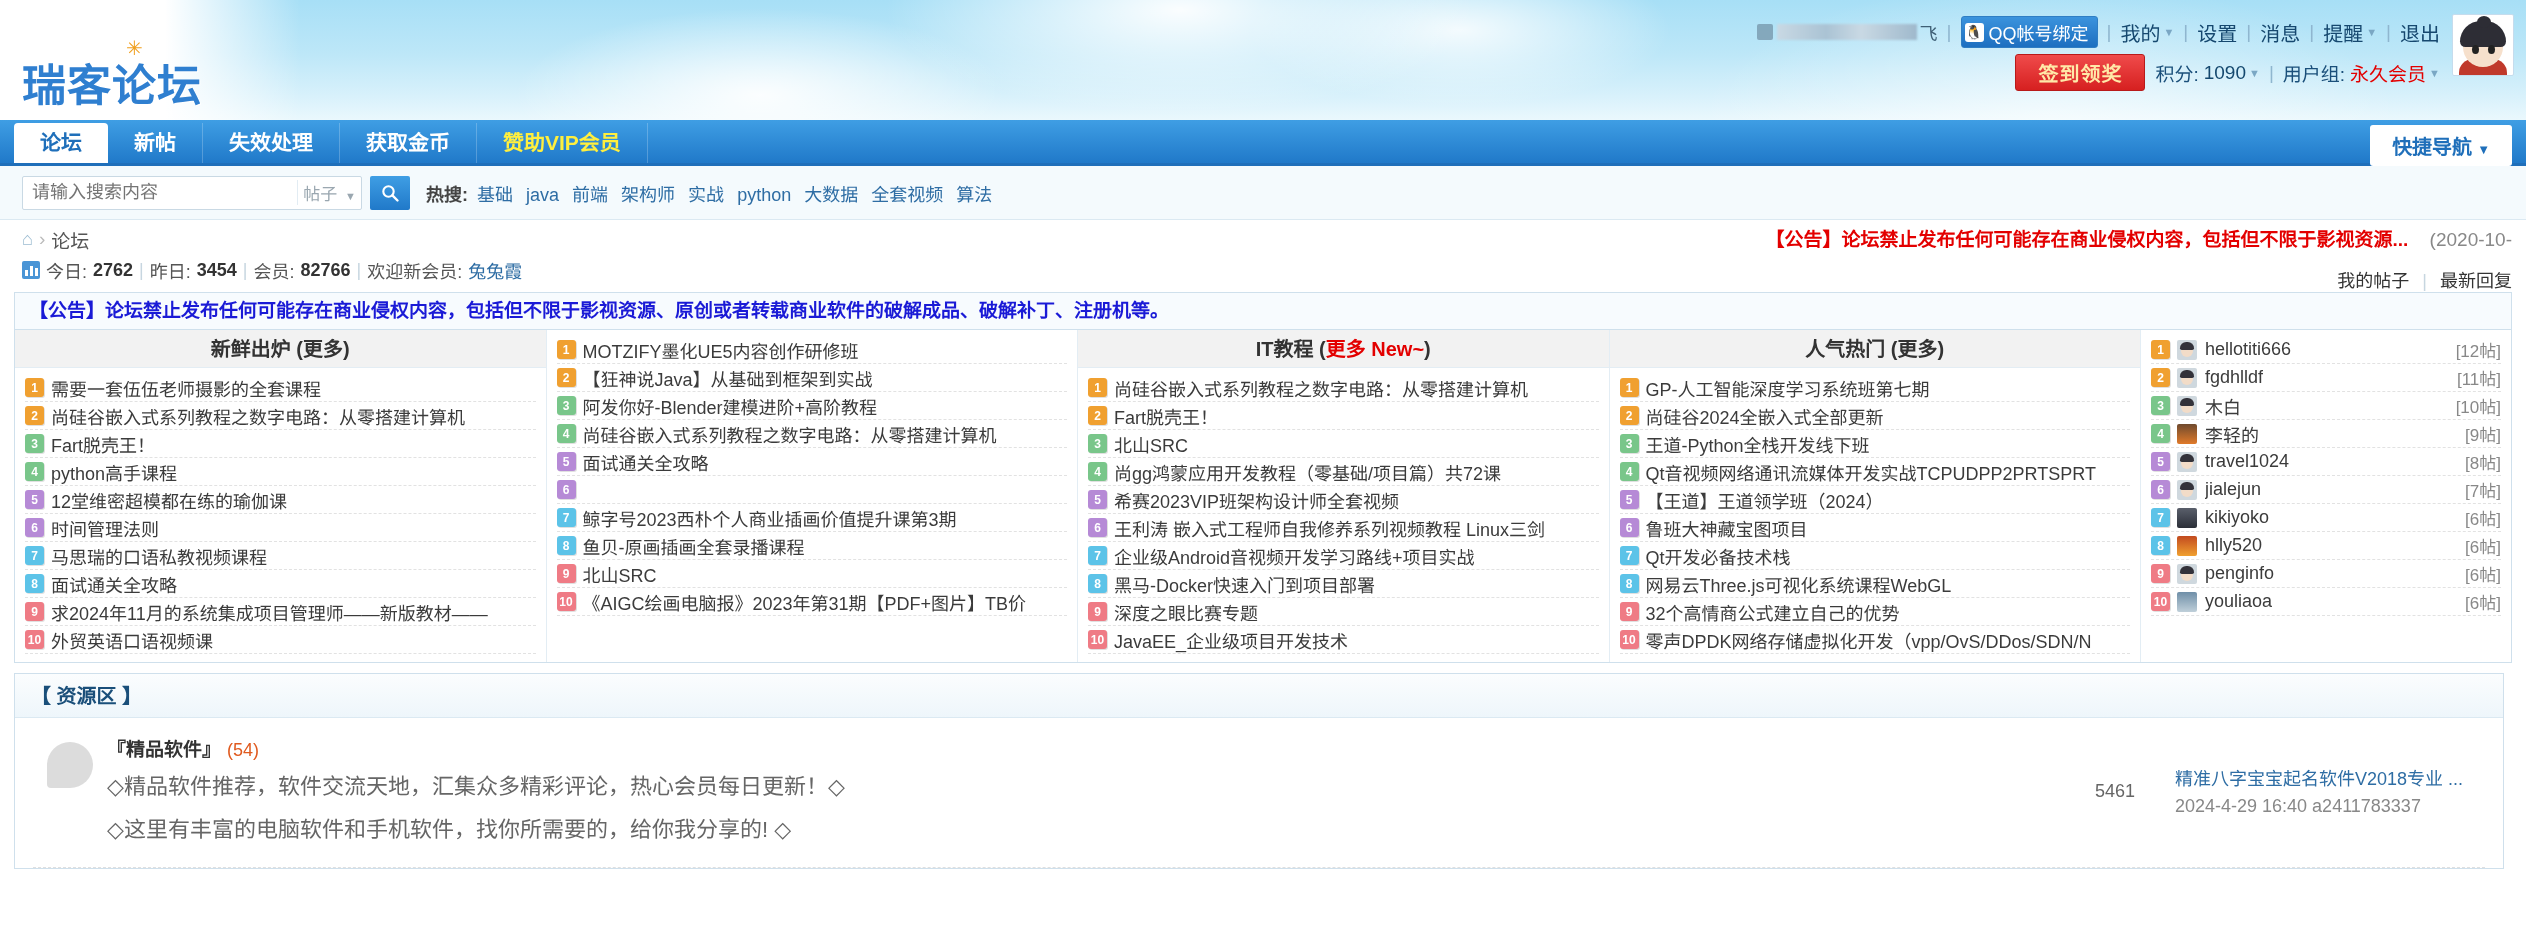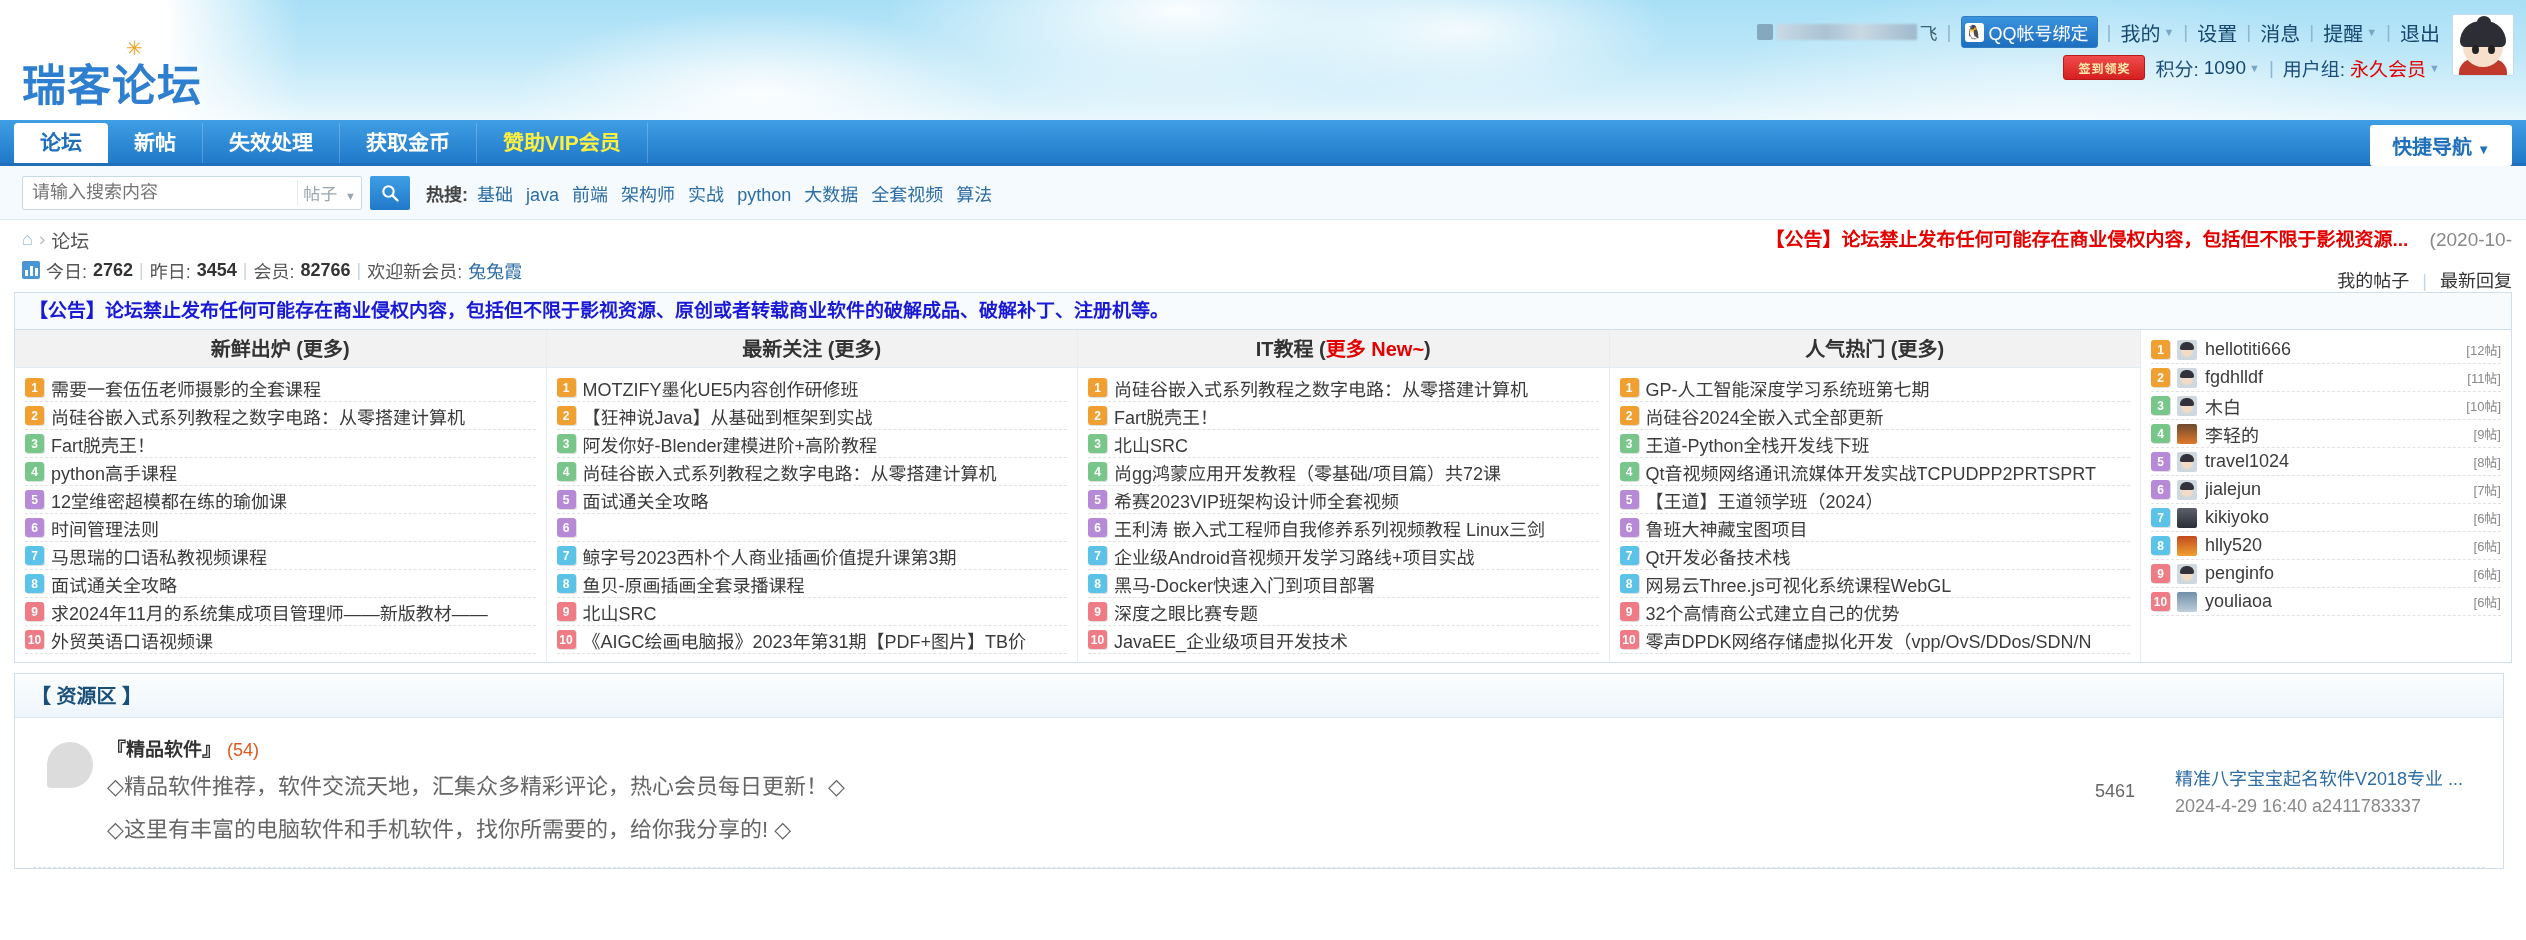--- a/index.html
+++ b/index.html
@@ -76,22 +76,22 @@
   .ulink { color: #16486f; font-size: 20px; }
   .caret { font-size: 11px; color: #7aa7c4; margin-left: 3px; }
 
   .userbar2 {
     position: absolute; right: 14px; top: 54px;
     display: flex; align-items: center;
     font-size: 19px; color: #1a4f7a;
   }
   .sign-btn {
     background: linear-gradient(180deg,#f04b4b,#d62020);
-    color: #ffe9a8; font-size: 12px; font-weight: bold;
-    padding: 3px 14px; border-radius: 3px; border:1px solid #b81a1a;
+    color: #ffe9a8; font-size: 20px; font-weight: bold;
+    padding: 3px 22px; border-radius: 3px; border:1px solid #b81a1a;
     margin-right: 10px; letter-spacing:1px;
   }
   .red { color: #e30000; }
 
   .avatar {
     position: absolute; right: 12px; top: 14px;
     width: 62px; height: 62px; border: 1px solid #c5dced; background: #fff;
     border-radius: 2px; overflow: hidden;
   }
   .avatar .face {
@@ -242,21 +242,21 @@
   .uavatar {
     flex: 0 0 auto; width: 20px; height: 20px; margin-right: 8px;
     border-radius: 2px; background:#cfd8de; position: relative; overflow:hidden;
   }
   .uavatar .f { position:absolute; left:4px; top:5px; width:12px;height:12px;border-radius:50%;background:#f2dcc8;}
   .uavatar .h { position:absolute; left:3px; top:2px; width:14px;height:8px;border-radius:7px 7px 2px 2px;background:#33323a;}
   .uavatar.alt1 { background: linear-gradient(180deg,#6f4a2e,#e07a2a); }
   .uavatar.alt2 { background: linear-gradient(180deg,#5a5f6b,#2b2f38); }
   .uavatar.alt3 { background: linear-gradient(180deg,#c24a1f,#f0a030); }
   .uavatar.alt4 { background: linear-gradient(180deg,#6f8fa8,#bfcfd9); }
-  .pcount { margin-left: auto; color: #888; font-size: 13px; padding-left: 8px; }
+  .pcount { margin-left: auto; color: #888; font-size: 17px; padding-left: 8px; }
 
   
   .resbox {
     margin: 10px 22px 0 14px;
     border: 1px solid #cfe0ec; background: #fff;
   }
   .resbox-head {
     height: 44px; line-height: 44px; padding-left: 16px;
     background: linear-gradient(180deg,#fbfdfe,#eef6fb);
     border-bottom: 1px solid #dbe9f2;
@@ -453,21 +453,20 @@
           <span class="ptitle">求2024年11月的系统集成项目管理师——新版教材——</span>
         </div>
       <div class="pli">
           <span class="rank r10">10</span>
           <span class="ptitle">外贸英语口语视频课</span>
         </div>
     </div>
   </div>
 
   <div class="pcol">
-    <div class="pcol-head">最新关注 (更多)</div>
     <div class="plist">
       <div class="pli">
           <span class="rank r1">1</span>
           <span class="ptitle">MOTZIFY墨化UE5内容创作研修班</span>
         </div>
       <div class="pli">
           <span class="rank r2">2</span>
           <span class="ptitle">【狂神说Java】从基础到框架到实战</span>
         </div>
       <div class="pli">

